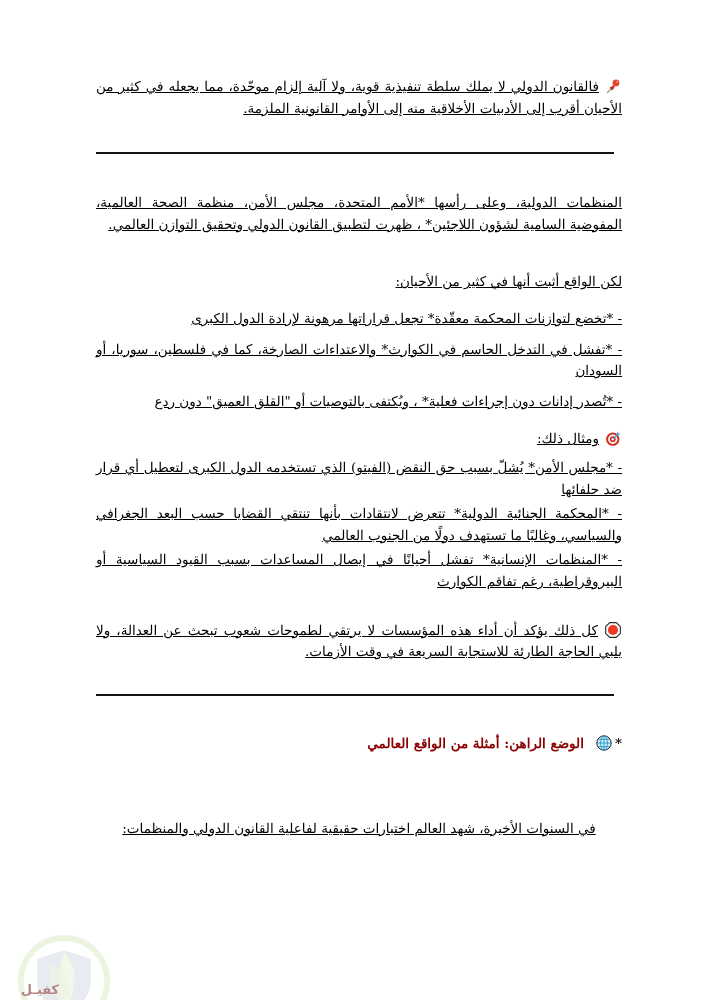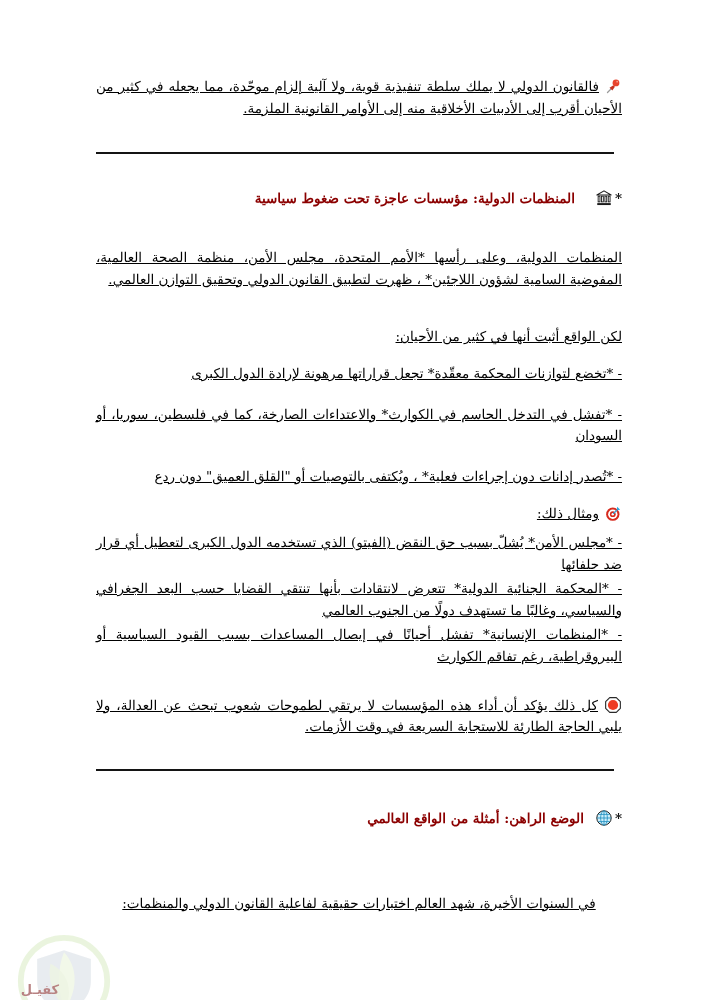--- a/index.html
+++ b/index.html
@@ -37,21 +37,21 @@
     font-weight:bold;
     color:var(--heading);
     text-align:right;
   }
   h2.sec2{margin-top:36px;}
   .h-marker{color:#111;font-weight:bold;margin-left:2px;}
   .h-gap{display:inline-block;width:14px;}
   .h-gap-sm{display:inline-block;width:5px;}
   .lead{margin-top:38px;}
   .reality-intro{margin-top:36px;text-align:right;}
-  .li{margin-top:19px;text-align:justify;}
+  .li{margin-top:9px;text-align:justify;}
   .li-first{margin-top:15px;}
   .example-label{margin-top:16px;text-align:right;}
   .li-e1{margin-top:7px;}
   .li-e{margin-top:3px;}
   .conclusion{margin-top:27px;}
   .sec2-lead{margin-top:64px;text-align:center;}
   .icon{
     display:inline-block;
     vertical-align:-4px;
     margin-left:6px;
@@ -85,28 +85,20 @@
 
     <p class="intro"><span class="icon"><svg width="17" height="17" viewBox="0 0 24 24">
             <line x1="3.5" y1="20.5" x2="9.5" y2="14.5" stroke="#9a9a9a" stroke-width="1.8" stroke-linecap="round"></line>
             <path d="M11.8 10.2 L14 12.4 L10.4 17.6 L6.4 13.6 Z" fill="#c53322"></path>
             <circle cx="15.5" cy="7" r="4.8" fill="#E8432D"></circle>
             <circle cx="17.2" cy="5.2" r="1.3" fill="#F59A8B"></circle>
           </svg></span><span>فالقانون الدولي لا يملك سلطة تنفيذية قوية، ولا آلية إلزام موحّدة، مما يجعله في كثير من الأحيان أقرب إلى الأدبيات الأخلاقية منه إلى الأوامر القانونية الملزمة.</span></p>
 
     <hr class="rule">
 
-    <h2 class="sec"><span class="h-marker">*</span><span class="icon"><svg width="18" height="18" viewBox="0 0 24 24">
-            <path d="M12 2.5 L21.5 8 H2.5 Z" fill="#ffffff" stroke="#1a1a1a" stroke-width="1.4" stroke-linejoin="round"></path>
-            <rect x="4.2" y="9.6" width="2.4" height="7.6" fill="#ffffff" stroke="#1a1a1a" stroke-width="1.2"></rect>
-            <rect x="8.7" y="9.6" width="2.4" height="7.6" fill="#ffffff" stroke="#1a1a1a" stroke-width="1.2"></rect>
-            <rect x="13.2" y="9.6" width="2.4" height="7.6" fill="#ffffff" stroke="#1a1a1a" stroke-width="1.2"></rect>
-            <rect x="17.7" y="9.6" width="2.4" height="7.6" fill="#ffffff" stroke="#1a1a1a" stroke-width="1.2"></rect>
-            <rect x="3" y="18.8" width="18" height="2.6" fill="#1a1a1a"></rect>
-          </svg></span><span class="h-gap"></span><span>المنظمات الدولية: مؤسسات عاجزة تحت ضغوط سياسية</span></h2>
 
     <p class="lead">المنظمات الدولية، وعلى رأسها *الأمم المتحدة، مجلس الأمن، منظمة الصحة العالمية، المفوضية السامية لشؤون اللاجئين* ، ظهرت لتطبيق القانون الدولي وتحقيق التوازن العالمي.</p>
 
     <p class="reality-intro">لكن الواقع أثبت أنها في كثير من الأحيان:</p>
 
     <p class="li li-first">- *تخضع لتوازنات المحكمة معقّدة* تجعل قراراتها مرهونة لإرادة الدول الكبرى</p>
     <p class="li">- *تفشل في التدخل الحاسم في الكوارث* والاعتداءات الصارخة، كما في فلسطين، سوريا، أو السودان</p>
     <p class="li">- *تُصدر إدانات دون إجراءات فعلية* ، ويُكتفى بالتوصيات أو "القلق العميق" دون ردع</p>
 
     <p class="example-label"><span class="icon"><svg width="17" height="17" viewBox="0 0 24 24">

